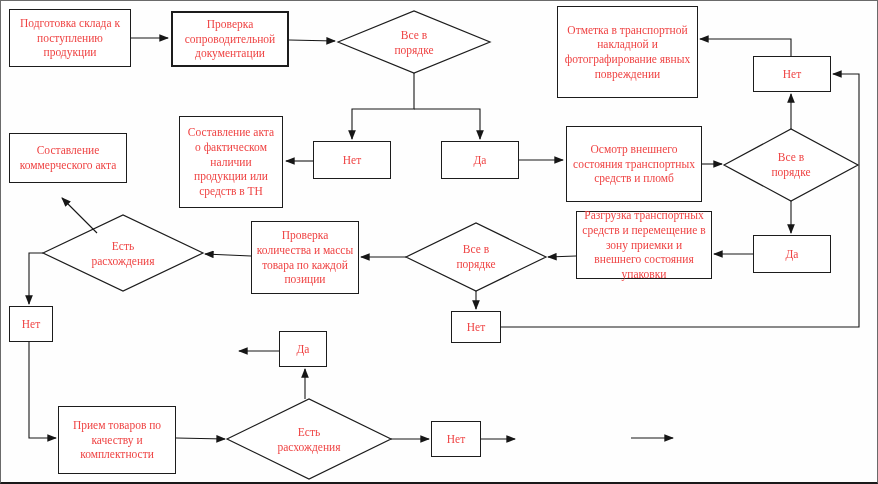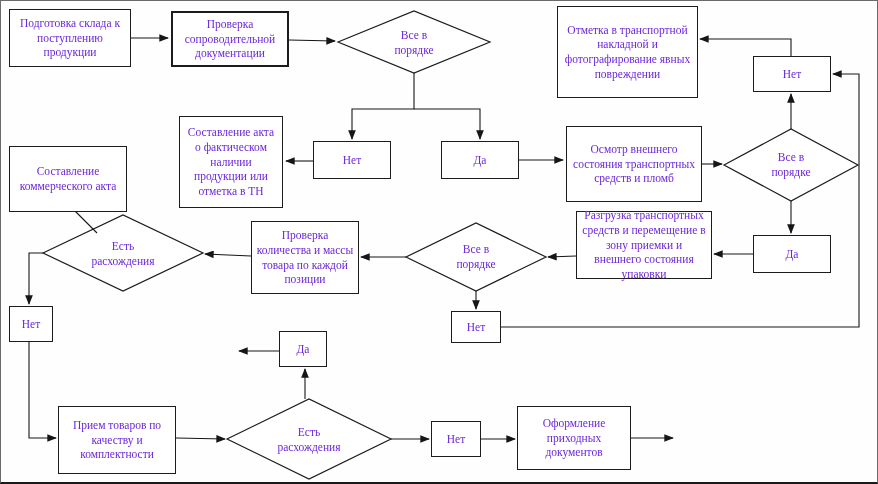--- a/index.html
+++ b/index.html
@@ -1,19 +1,19 @@
 <!DOCTYPE html>
 <html><head>
 <meta charset="utf-8">
 <style>
   html,body{margin:0;padding:0;background:#ffffff;}
   .canvas{
     position:relative;width:878px;height:484px;background:#fefefe;
     border:1px solid #6a6a6a;border-bottom:2px solid #1a1a1a;box-sizing:border-box;
-    font-family:"Liberation Serif","DejaVu Serif",serif;color:#6d28d9;overflow:hidden;
+    font-family:"Liberation Serif","DejaVu Serif",serif;color:#ef4444;overflow:hidden;
   }
   .edges{position:absolute;left:0;top:0;}
   .node{
     position:absolute;display:flex;align-items:center;justify-content:center;
     text-align:center;box-sizing:border-box;font-size:11.5px;line-height:1.28;
   }
   .box{border:1.4px solid #1c1c1c;background:#ffffff;padding:2px 4px;}
   .box.bold{border-width:2.2px;}
   .dlabel{background:transparent;}
   svg polyline{fill:none;stroke:#161616;stroke-width:1.1;}
@@ -65,48 +65,47 @@
   </svg>
 
   <div class="node box" style="left:8px;top:8px;width:122px;height:58px">Подготовка склада к поступлению продукции</div>
 
   <div class="node box" style="left:556px;top:5px;width:141px;height:92px">Отметка в транспортной накладной и фотографирование явных повреждении</div>
 
   <div class="node box bold" style="left:170px;top:10px;width:118px;height:56px">Проверка сопроводительной документации</div>
 
   <div class="node box" style="left:752px;top:55px;width:78px;height:36px">Нет</div>
 
-  <div class="node box" style="left:178px;top:115px;width:104px;height:92px">Составление акта о фактическом наличии продукции или отметка в ТН</div>
+  <div class="node box" style="left:178px;top:115px;width:104px;height:92px">Составление акта о фактическом наличии продукции или средств в ТН</div>
 
   <div class="node box" style="left:312px;top:140px;width:78px;height:38px">Нет</div>
 
   <div class="node box" style="left:440px;top:140px;width:78px;height:38px">Да</div>
 
   <div class="node box" style="left:565px;top:125px;width:136px;height:76px">Осмотр внешнего состояния транспортных средств и пломб</div>
 
-  <div class="node box" style="left:8px;top:145px;width:118px;height:66px">Составление коммерческого акта</div>
+  <div class="node box" style="left:8px;top:132px;width:118px;height:50px">Составление коммерческого акта</div>
 
   <div class="node box" style="left:250px;top:220px;width:108px;height:73px">Проверка количества и массы товара по каждой позиции</div>
 
   <div class="node box" style="left:575px;top:210px;width:136px;height:68px">Разгрузка транспортных средств и перемещение в зону приемки и внешнего состояния упаковки</div>
 
   <div class="node box" style="left:752px;top:234px;width:78px;height:38px">Да</div>
 
   <div class="node box" style="left:8px;top:305px;width:44px;height:36px">Нет</div>
 
   <div class="node box" style="left:450px;top:310px;width:50px;height:32px">Нет</div>
 
 
   <div class="node box" style="left:278px;top:330px;width:48px;height:36px">Да</div>
 
   <div class="node box" style="left:57px;top:405px;width:118px;height:68px">Прием товаров по качеству и комплектности</div>
 
   <div class="node box" style="left:430px;top:420px;width:50px;height:36px">Нет</div>
 
-  <div class="node box" style="left:516px;top:405px;width:114px;height:64px">Оформление приходных документов</div>
 
 
   <div class="node dlabel" style="left:385px;top:26px;width:56px;height:32px">Все в порядке</div>
 
   <div class="node dlabel" style="left:762px;top:148px;width:56px;height:32px">Все в порядке</div>
 
   <div class="node dlabel" style="left:447px;top:240px;width:56px;height:32px">Все в порядке</div>
 
   <div class="node dlabel" style="left:78px;top:237px;width:88px;height:32px">Есть расхождения</div>
 

